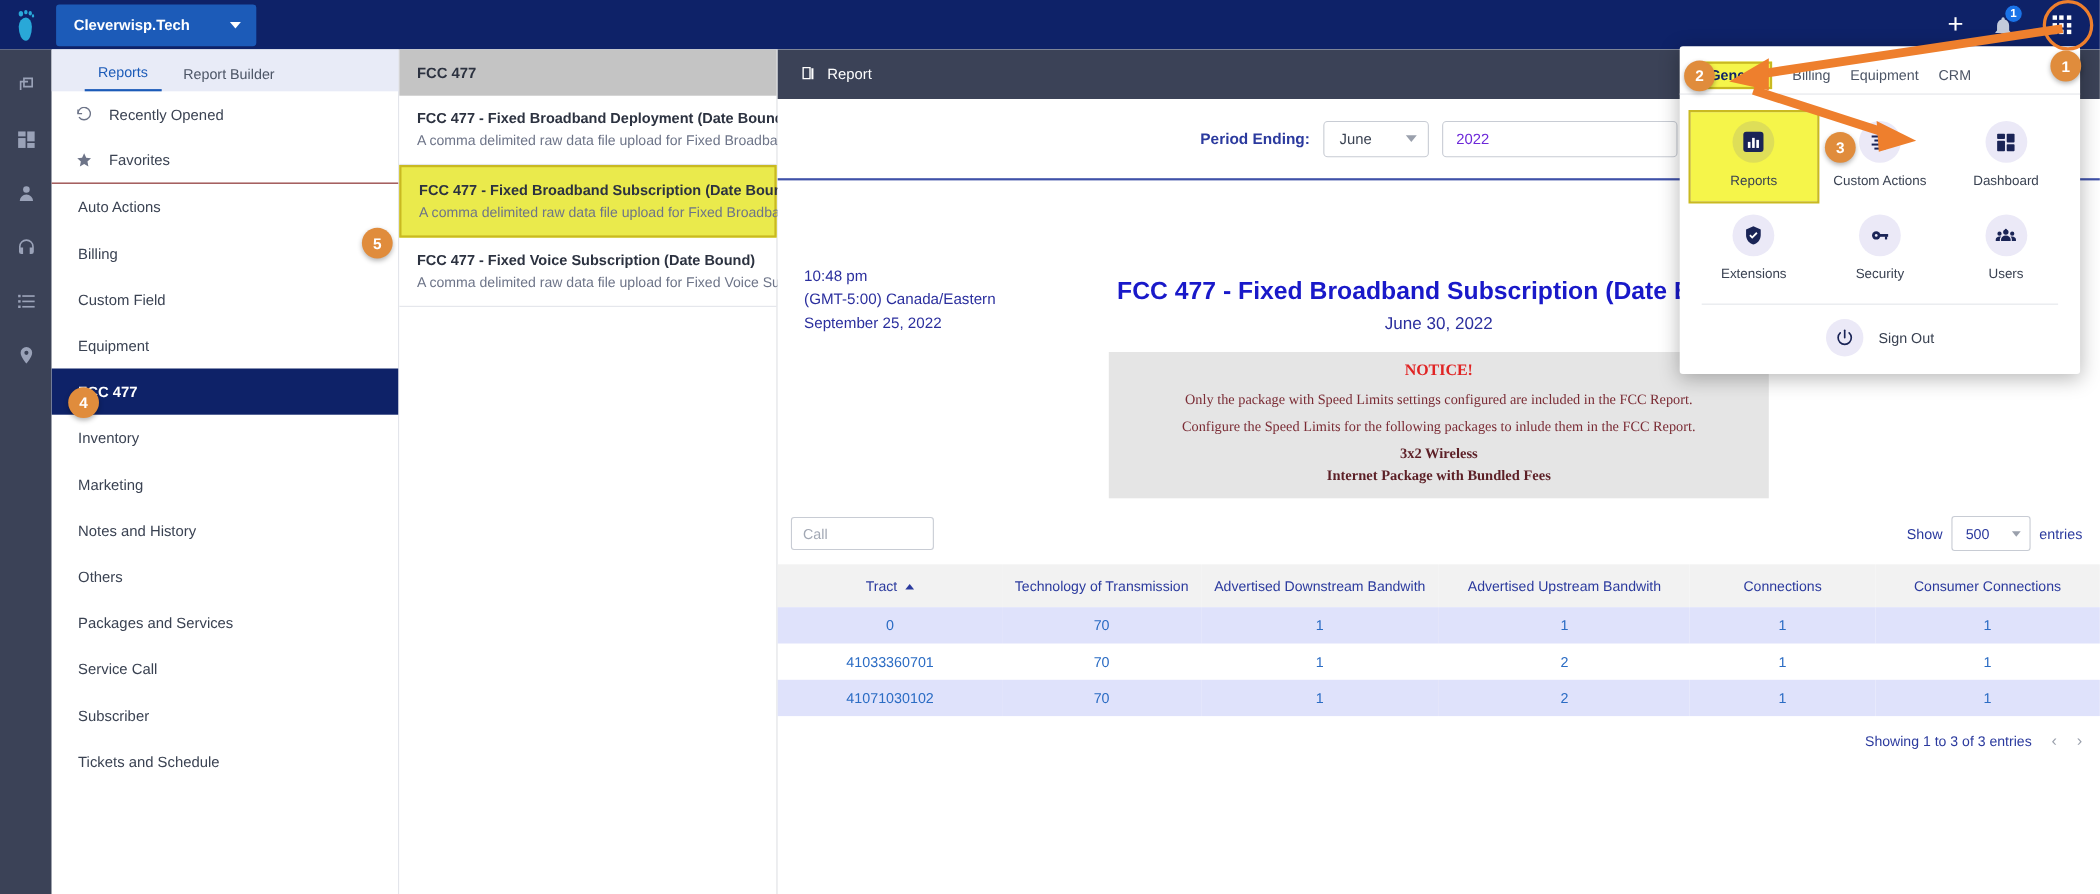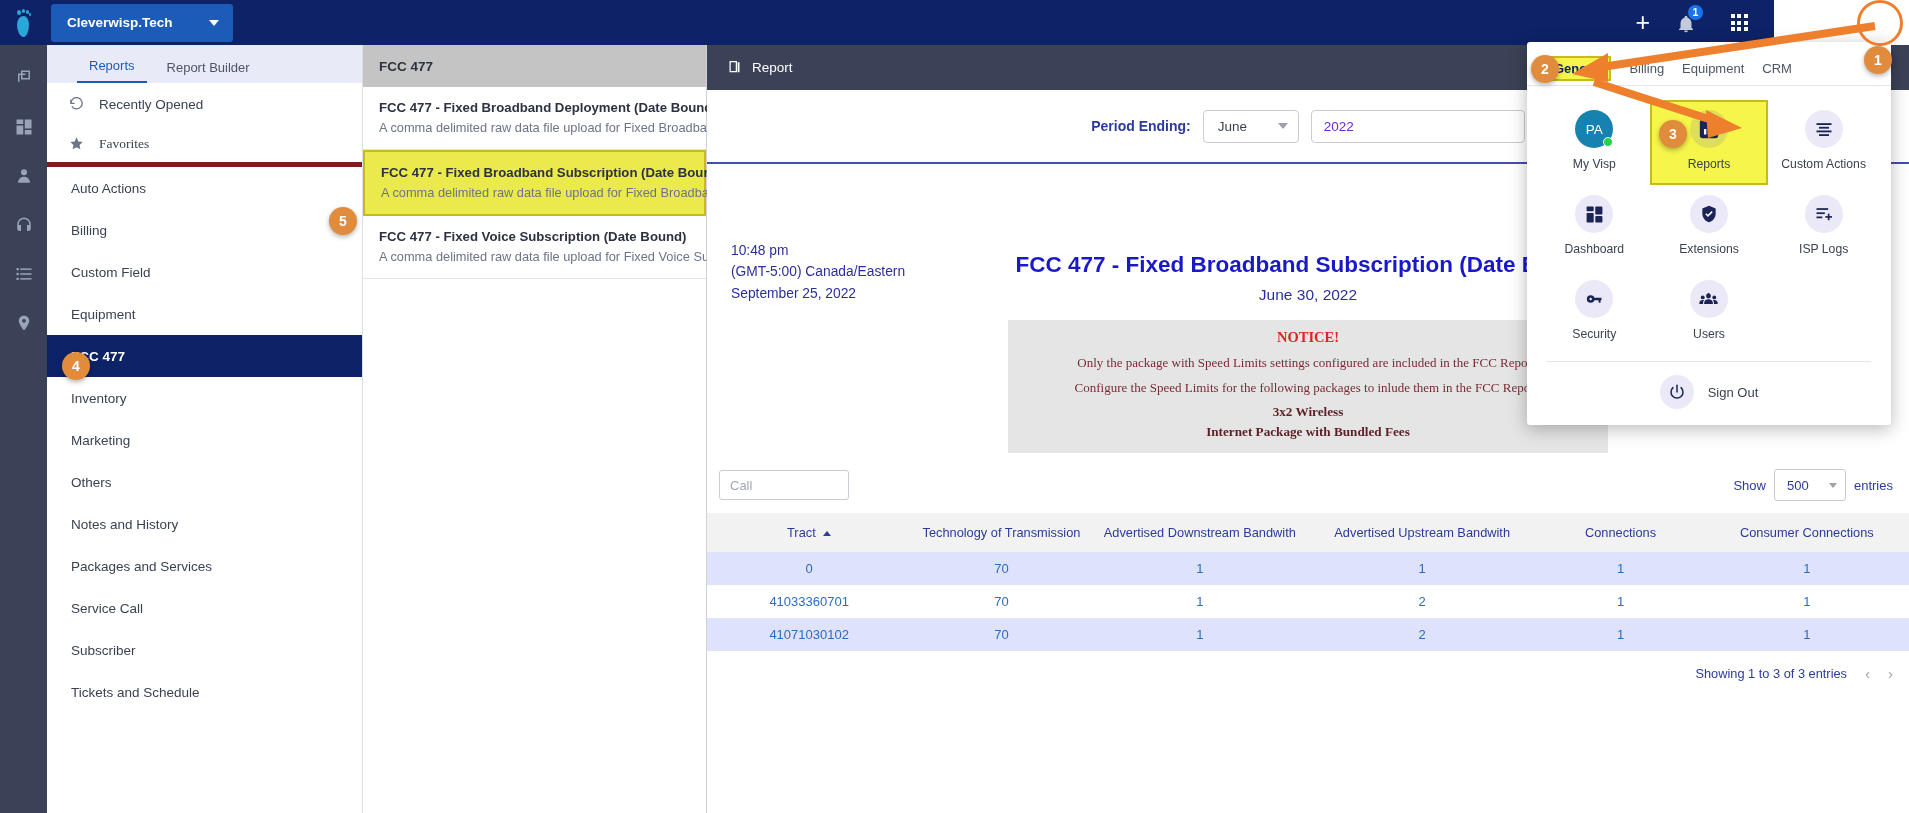--- a/index.html
+++ b/index.html
@@ -6,21 +6,21 @@
   html, body {
     width: 1909px; height: 813px;
     font-family: "Liberation Sans", sans-serif;
     background: #ffffff;
     overflow: hidden;
   }
   #app { position: relative; width: 1909px; height: 813px; }
 
   
   .topbar {
-    position: absolute; top: 0; left: 0; width: 1774px; height: 45px;
+    position: absolute; top: 0; left: 0; width: 1909px; height: 45px;
     background: #0e2268;
     display: flex; align-items: center;
   }
   .logo-box { width: 47px; height: 45px; display: flex; align-items: center; justify-content: center; }
   .logo-foot { width: 22px; height: 28px; position: relative; }
   .logo-foot .sole {
     position: absolute; left: 4px; top: 7px; width: 12px; height: 21px;
     background: #29a8d8; border-radius: 55% 45% 45% 55% / 40% 40% 60% 60%;
   }
   .logo-foot .toe { position: absolute; background: #29a8d8; border-radius: 50%; }
@@ -84,21 +84,21 @@
     padding: 0 12px 8px 12px; font-size: 13px; color: #4c5566; cursor: pointer;
   }
   .tab.active { color: #1c5bb8; border-bottom: 2.5px solid #1c5bb8; }
 
   .side-item {
     height: 42px; display: flex; align-items: center;
     padding-left: 22px; font-size: 13.5px; color: #3a4252; cursor: pointer;
     position: relative;
   }
   .side-item .si-ico { width: 30px; display: flex; align-items: center; color: #6d7488; }
-  .side-item.head-sep { border-bottom: 5px solid #7f1d1d; font-family: Liberation Serif, serif; }
+  .side-item.head-sep { border-bottom: 1px solid #7f1d1d; }
   .side-item.plain { padding-left: 24px; }
   .side-item.selected {
     background: #0e2268; color: #ffffff; font-weight: bold;
   }
 
   
   .listpanel {
     position: absolute; left: 363px; top: 45px; width: 344px; height: 768px;
     background: #ffffff; border-right: 1px solid #cfd2d8;
   }
@@ -383,22 +383,22 @@
       <span>Favorites</span>
     </div>
 
     <div class="side-item plain">Auto Actions</div>
     <div class="side-item plain">Billing</div>
     <div class="side-item plain">Custom Field</div>
     <div class="side-item plain">Equipment</div>
     <div class="side-item plain selected">FCC 477</div>
     <div class="side-item plain">Inventory</div>
     <div class="side-item plain">Marketing</div>
+    <div class="side-item plain">Notes and History</div>
     <div class="side-item plain">Others</div>
-    <div class="side-item plain">Notes and History</div>
     <div class="side-item plain">Packages and Services</div>
     <div class="side-item plain">Service Call</div>
     <div class="side-item plain">Subscriber</div>
     <div class="side-item plain">Tickets and Schedule</div>
   </div>
 
   <div class="listpanel">
     <div class="list-head">FCC 477</div>
 
     <div class="list-row">
@@ -518,27 +518,20 @@
 
   <div class="appmenu">
     <div class="am-tabs">
       <div class="am-tab boxed">General</div>
       <div class="am-tab">Billing</div>
       <div class="am-tab">Equipment</div>
       <div class="am-tab">CRM</div>
     </div>
 
     <div class="am-grid">
-      <div class="am-cell">
-        <span class="avatar-pa">
-          <span>PA</span>
-          <span class="dot"></span>
-        </span>
-        <span class="am-lbl">My Visp</span>
-      </div>
 
       <div class="am-cell hl">
         <span class="am-ico">
           <svg width="22" height="22" viewBox="0 0 24 24">
               <rect x="2" y="2" width="20" height="20" rx="3" fill="#1a2456"></rect>
               <rect x="6.5" y="12" width="2.6" height="6" fill="#fff"></rect>
               <rect x="10.7" y="8" width="2.6" height="10" fill="#fff"></rect>
               <rect x="14.9" y="10" width="2.6" height="8" fill="#fff"></rect>
             </svg>
         </span>
@@ -572,32 +565,20 @@
       <div class="am-cell">
         <span class="am-ico">
           <svg width="20" height="20" viewBox="0 0 24 24" fill="#1a2456">
               <path d="M12 2l8 3.5v6c0 5-3.4 9.4-8 10.5-4.6-1.1-8-5.5-8-10.5v-6z"></path>
               <path d="M10.7 15.6l-3.2-3.2 1.4-1.4 1.8 1.8 4.4-4.4 1.4 1.4z" fill="#fff"></path>
             </svg>
         </span>
         <span class="am-lbl">Extensions</span>
       </div>
 
-      <div class="am-cell">
-        <span class="am-ico">
-          <svg width="20" height="20" viewBox="0 0 24 24" fill="#1a2456">
-              <rect x="3" y="5" width="14" height="2.1"></rect>
-              <rect x="3" y="10" width="10" height="2.1"></rect>
-              <rect x="3" y="15" width="7" height="2.1"></rect>
-              <rect x="16.6" y="11.5" width="2" height="8"></rect>
-              <rect x="13.6" y="14.5" width="8" height="2"></rect>
-            </svg>
-        </span>
-        <span class="am-lbl">ISP Logs</span>
-      </div>
 
       <div class="am-cell">
         <span class="am-ico">
           <svg width="20" height="20" viewBox="0 0 24 24" fill="#1a2456">
               <circle cx="8" cy="12" r="4.6"></circle>
               <rect x="11" y="10.5" width="10" height="3"></rect>
               <rect x="17.5" y="13" width="2.4" height="3.4"></rect>
               <circle cx="8" cy="12" r="1.5" fill="#ebe9f7"></circle>
             </svg>
         </span>

